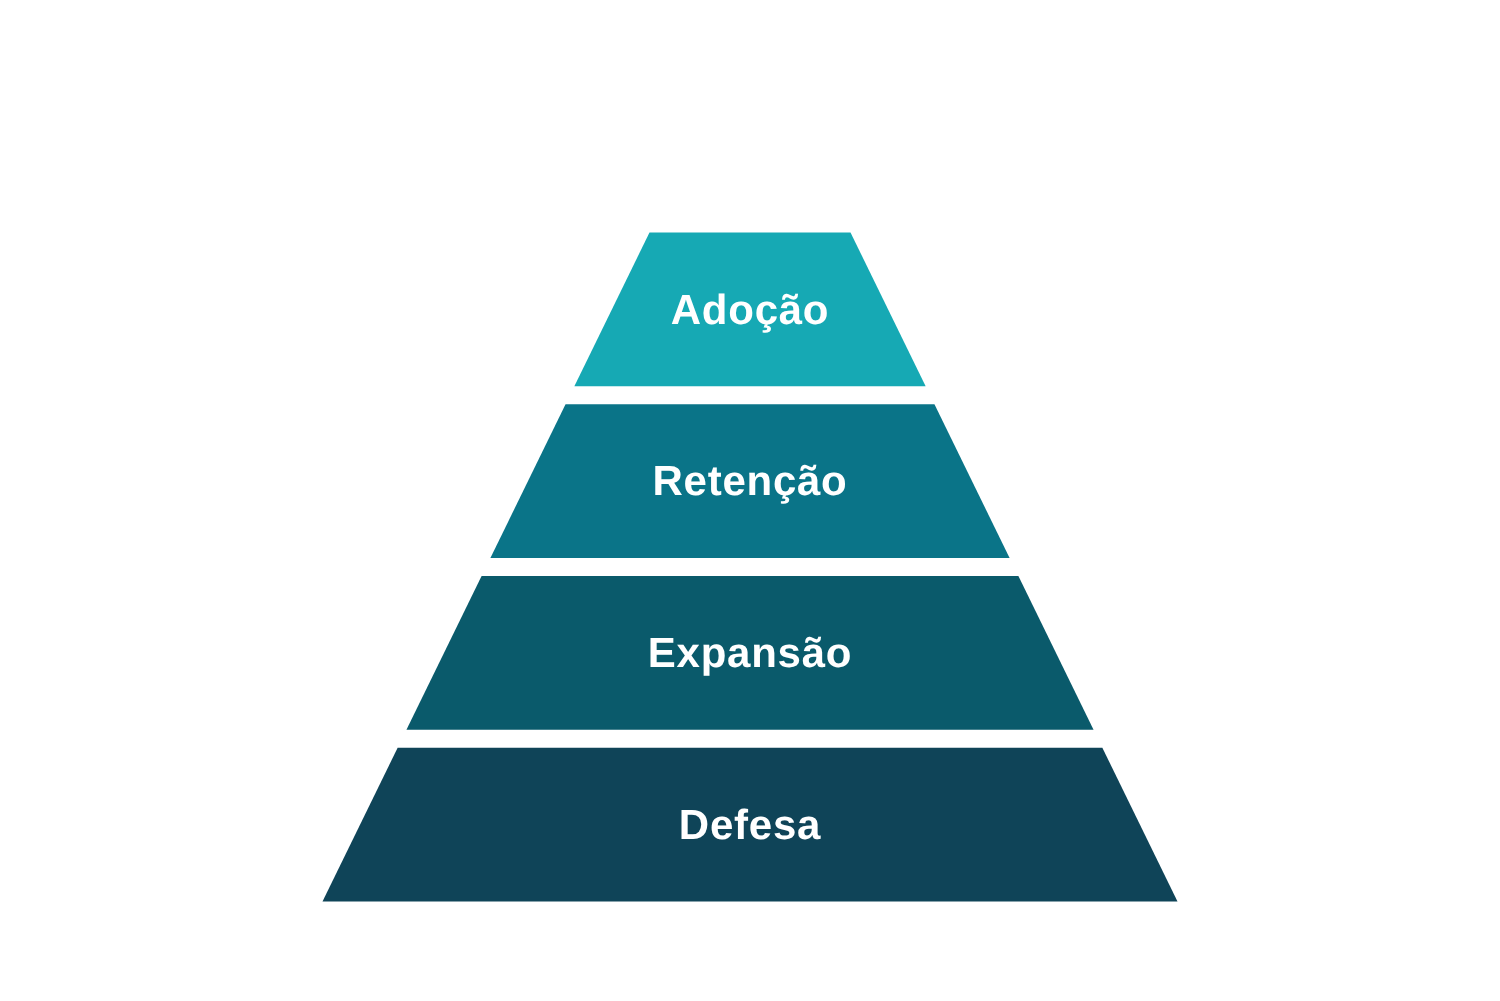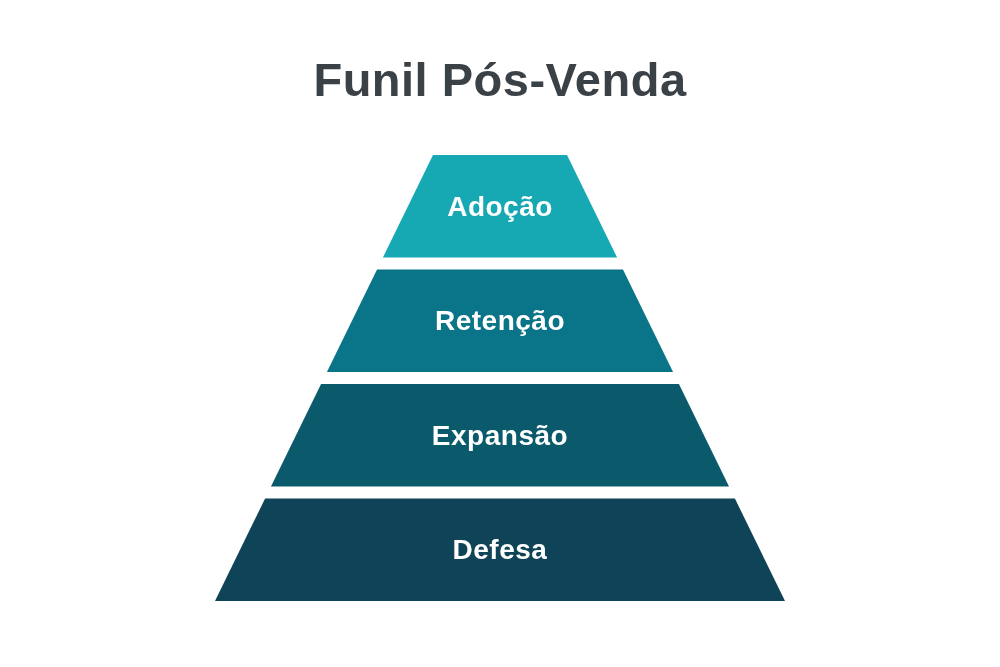--- a/index.html
+++ b/index.html
@@ -44,21 +44,20 @@
     font-size: 28px;
     font-weight: bold;
     letter-spacing: 0.5px;
     text-anchor: middle;
   }
 </style>
 </head>
 <body>
 
 <div class="canvas" style="background: rgb(255, 255, 255);">
-  <h1 class="title" style="color: rgb(58, 65, 71);">Funil Pós-Venda</h1>
   <svg id="funnel-svg" width="1000" height="667" viewBox="0 0 1000 667" xmlns="http://www.w3.org/2000/svg">
       <polygon points="433,155 567,155 617.1008968609865,257.5 382.89910313901345,257.5" class="layer-shape" fill="#16A9B4"></polygon>
       <text x="500" y="206.25" dominant-baseline="central" class="layer-label" fill="#FFFFFF">Adoção</text>
       <polygon points="377.0336322869955,269.5 622.9663677130045,269.5 673.067264573991,372 326.93273542600895,372" class="layer-shape" fill="#0A7488"></polygon>
       <text x="500" y="320.75" dominant-baseline="central" class="layer-label" fill="#FFFFFF">Retenção</text>
       <polygon points="321.067264573991,384 678.932735426009,384 729.0336322869955,486.5 270.9663677130045,486.5" class="layer-shape" fill="#0A5A6B"></polygon>
       <text x="500" y="435.25" dominant-baseline="central" class="layer-label" fill="#FFFFFF">Expansão</text>
       <polygon points="265.10089686098655,498.5 734.8991031390135,498.5 785,601 215,601" class="layer-shape" fill="#0F4458"></polygon>
       <text x="500" y="549.75" dominant-baseline="central" class="layer-label" fill="#FFFFFF">Defesa</text>
     </svg>

